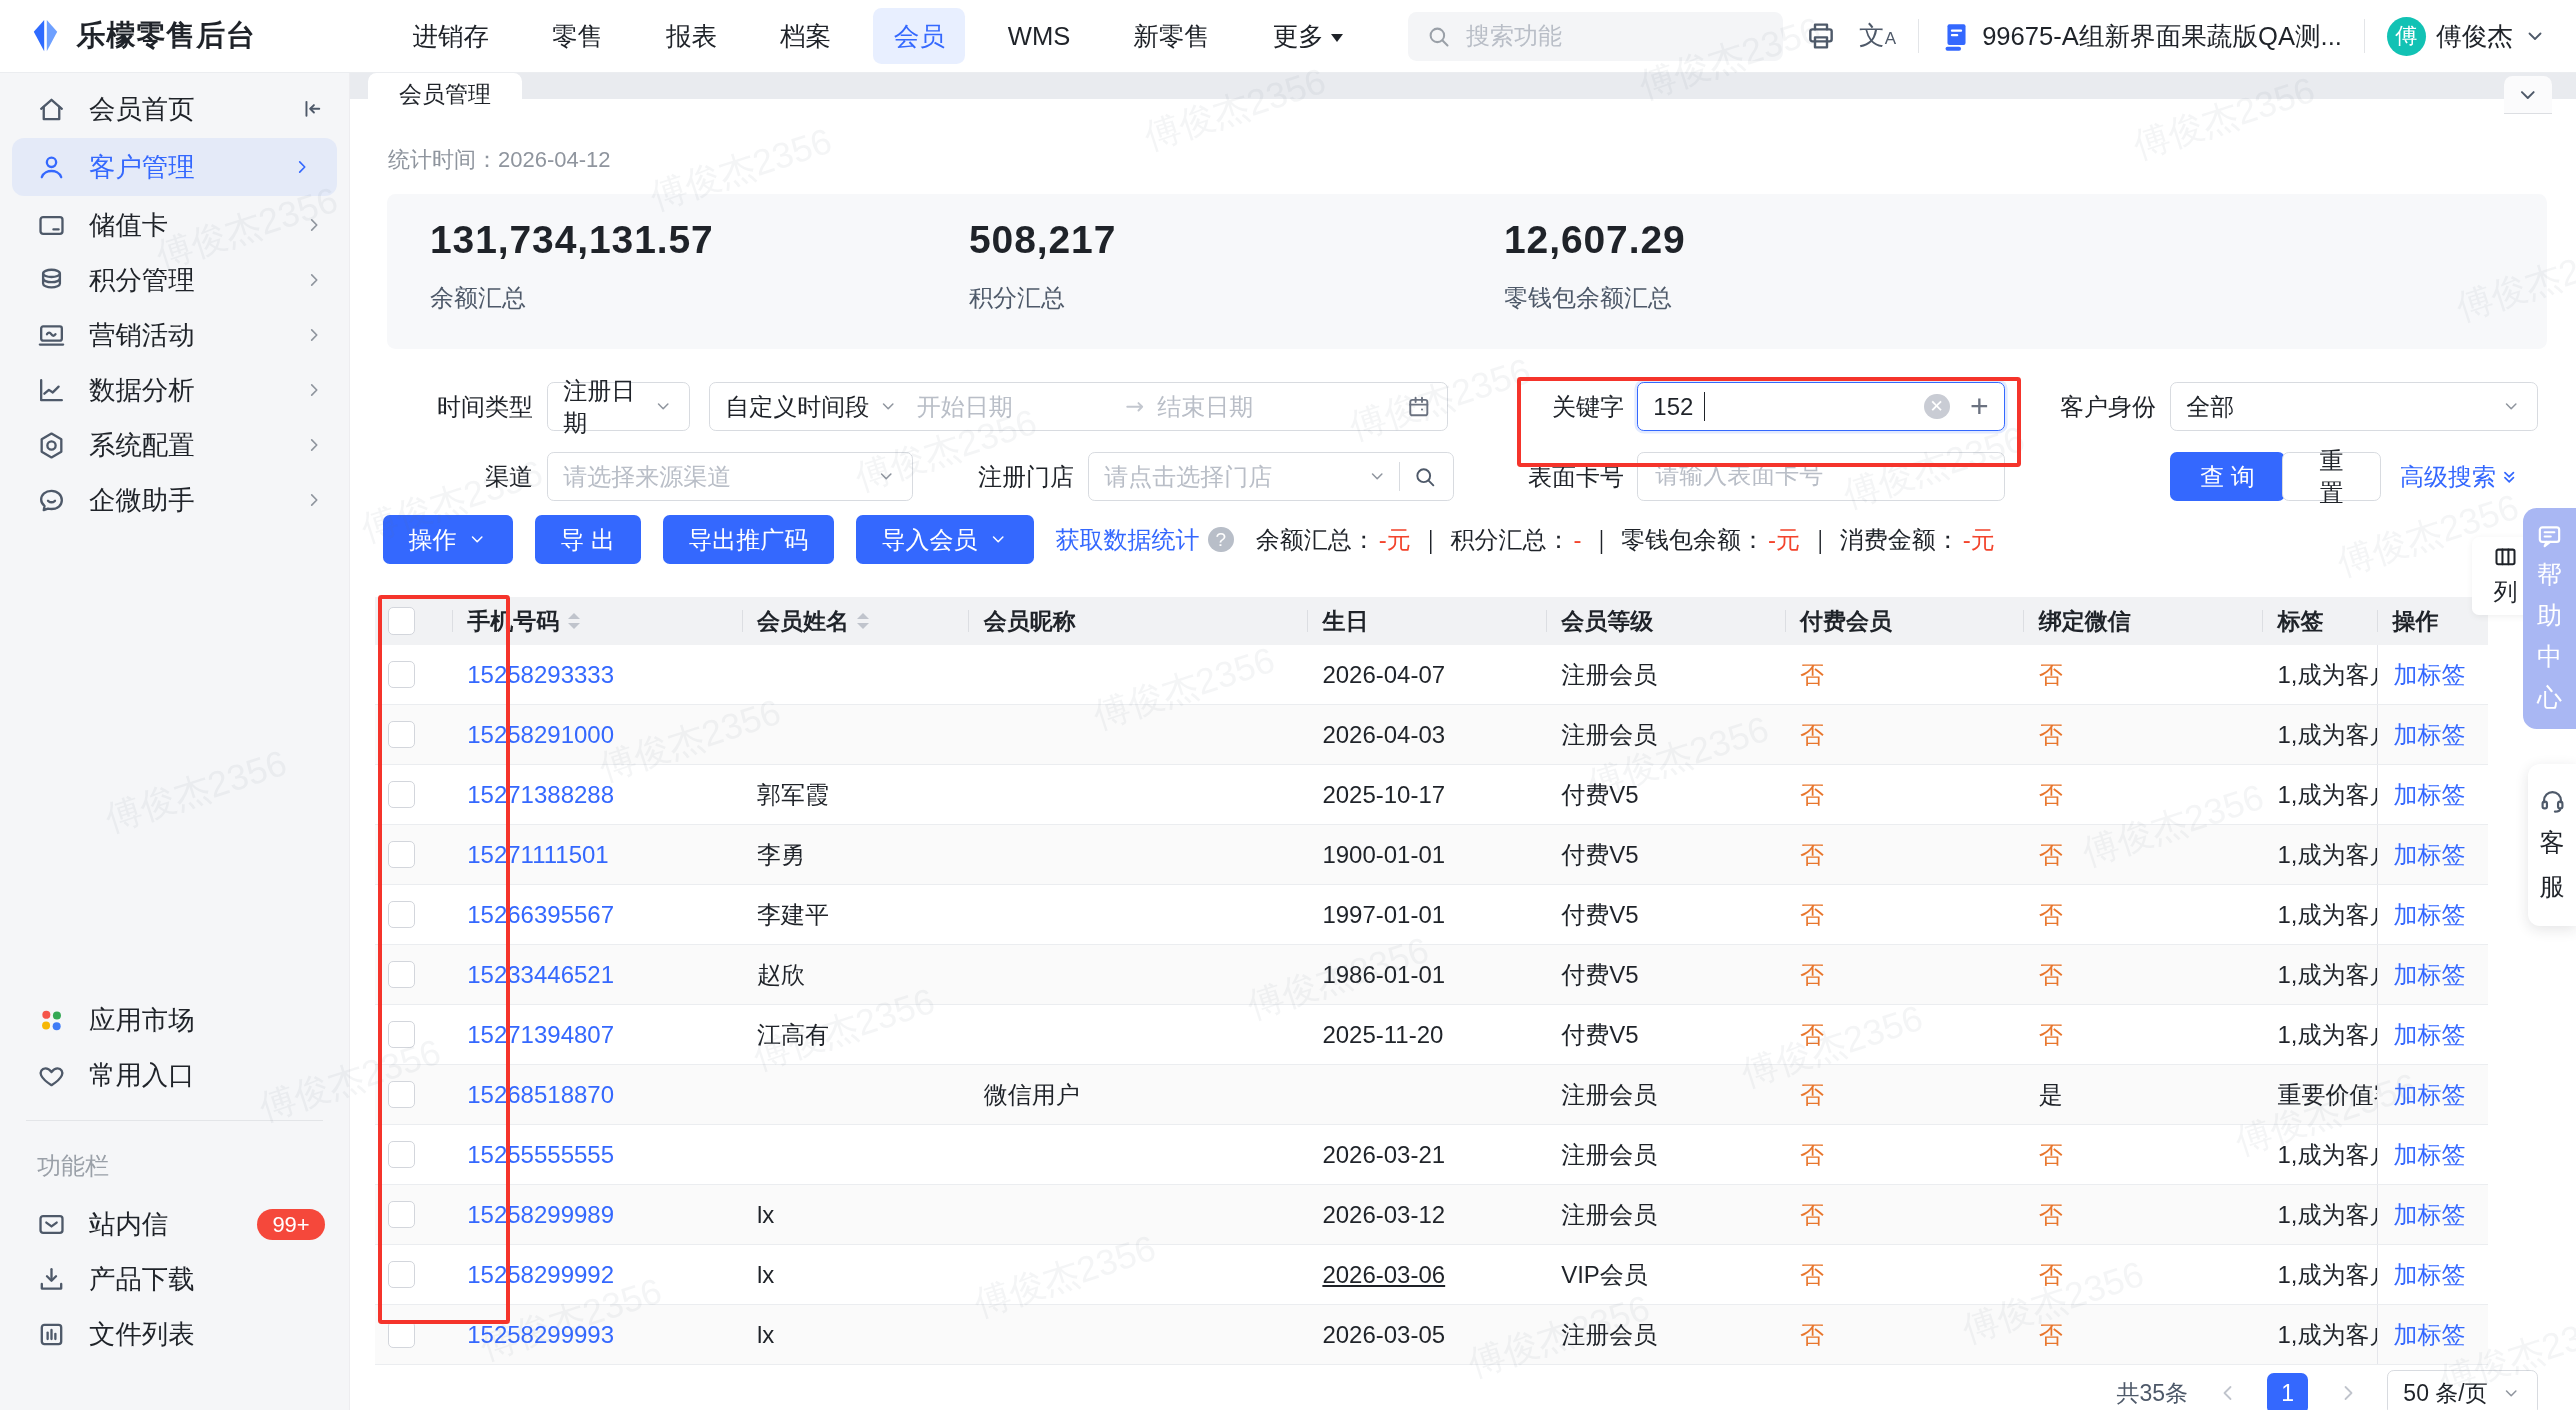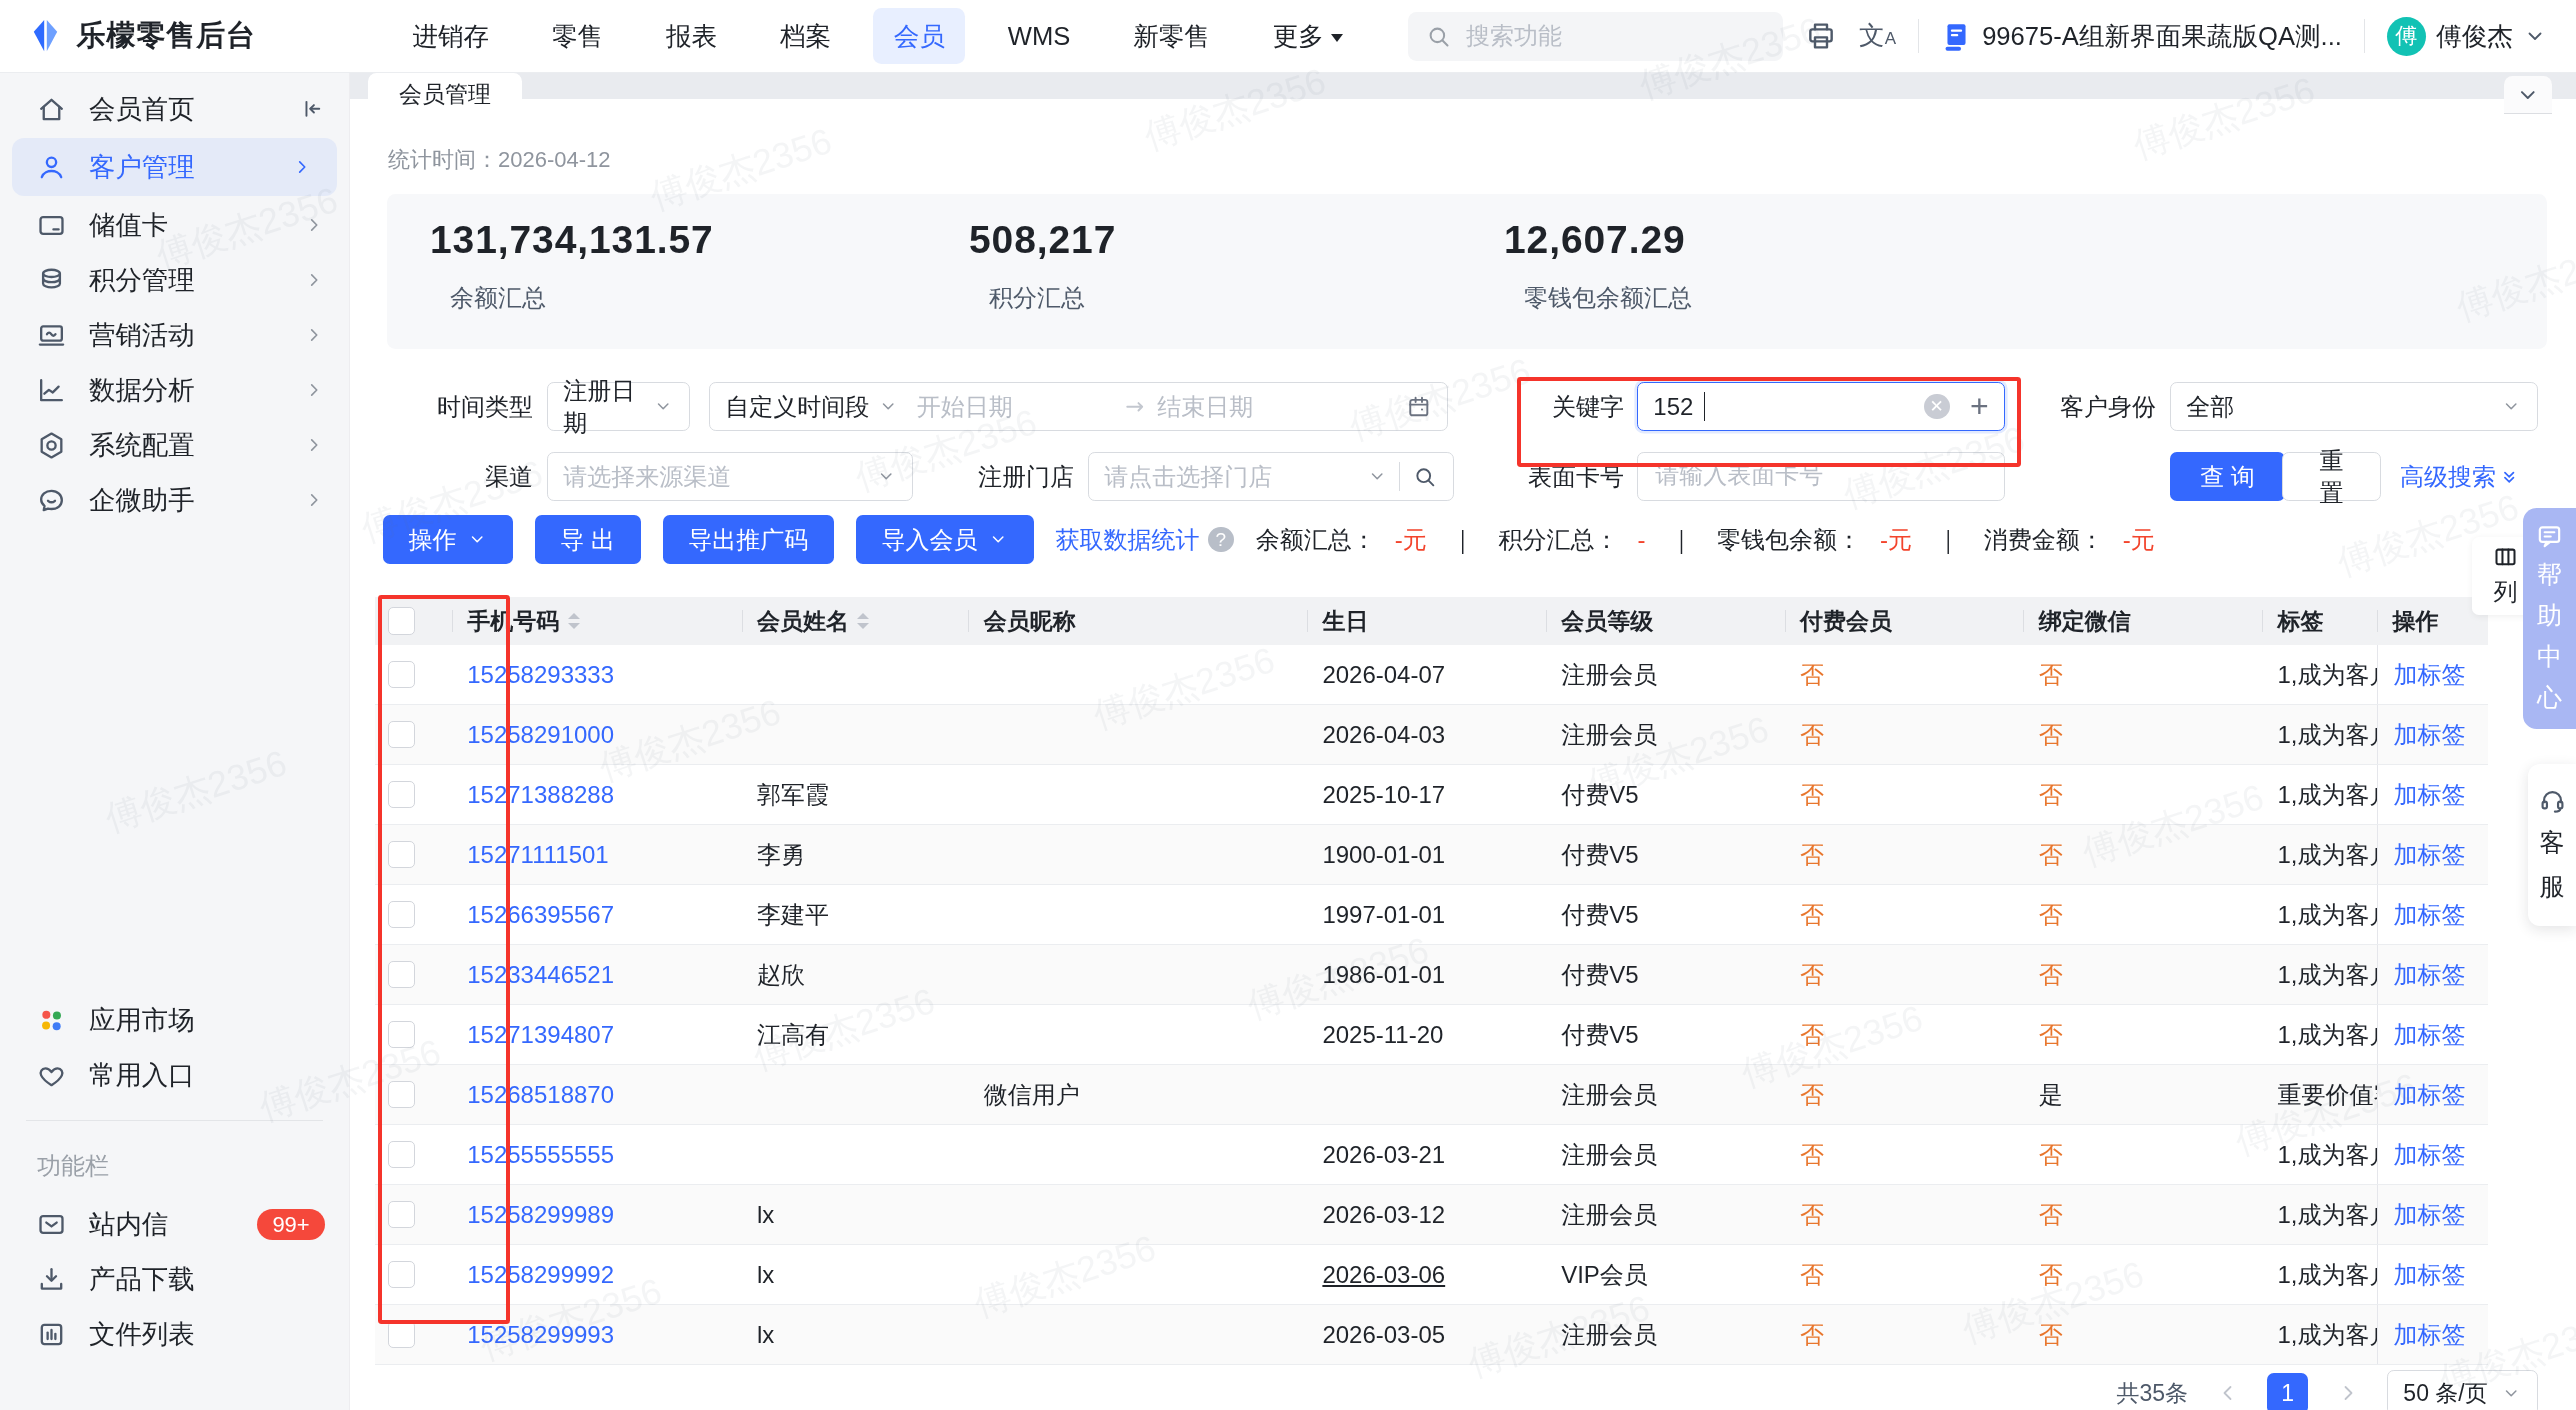--- a/index.html
+++ b/index.html
@@ -45,38 +45,38 @@
   .main{position:absolute;left:350px;top:73px;right:0;bottom:0;}
   .tabstrip{position:absolute;left:0;top:0;right:0;height:26px;background:#e9ebef;}
   .tab-active{position:absolute;left:18px;top:0;height:43px;background:#fff;border-radius:8.5px 8.5px 0 0;display:flex;align-items:center;padding:0 31px;font-size:23px;color:#1f2329;}
   .tab-collapse{position:absolute;right:24px;top:3.4px;width:48px;height:37px;background:#fbfbfc;border-radius:8.5px 8.5px 0 0;display:flex;align-items:center;justify-content:center;box-shadow:0 0.9px 0 #dcdee2;}
   .content{position:absolute;left:0;top:43px;right:0;bottom:0;background:#fff;}
 
   .stat-time{position:absolute;left:38px;top:29px;font-size:22px;color:#8f959e;}
   .summary{position:absolute;left:37px;top:78px;width:2160px;height:155px;background:#f7f8fa;border-radius:8.5px;}
   .sum-item{position:absolute;top:24px;}
   .sum-val{font-size:39px;font-weight:bold;color:#1f2329;letter-spacing:0.9px;}
-  .sum-lbl{font-size:24px;color:#4e5969;margin-top:20.4px;margin-left:20px;}
+  .sum-lbl{font-size:24px;color:#4e5969;margin-top:20.4px;}
 
   .flabel{position:absolute;font-size:24px;color:#1f2329;text-align:right;line-height:49px;white-space:nowrap;}
   .fctl{position:absolute;height:49px;border:1.7px solid #d8dbe0;border-radius:6.8px;background:#fff;display:flex;align-items:center;box-sizing:border-box;padding:0 15.3px;font-size:24px;color:#1f2329;gap:8.5px;}
   .fctl .ph{color:#b9bec7;}
   .fctl .grow{flex:1;}
   .fctl input{border:none;outline:none;font-size:24px;color:#b91c1c;width:100%;background:transparent;font-family:Liberation Mono, monospace;}
   .fctl input::placeholder{color:#b9bec7;}
   .kw-input{border-color:#3468fe;box-shadow:0 0 0 2.6px #e2eaff;}
   .caret-bar{width:1.7px;height:29px;background:#1f2329;margin-left:1.7px;}
   .clear-x{width:25.6px;height:25.6px;border-radius:50%;background:#c9ccd4;color:#fff;font-size:17px;display:flex;align-items:center;justify-content:center;line-height:1;}
   .plus{font-size:32px;color:#6b7280;font-weight:300;margin-left:12px;}
   .btn{height:49px;border-radius:6.8px;display:inline-flex;align-items:center;justify-content:center;font-size:24px;cursor:pointer;box-sizing:border-box;}
   .btn-blue{background:#3468fe;color:#fff;padding:0 25.6px;gap:10.2px;}
   .btn-plain{background:#fff;color:#1f2329;border:1.7px solid #d8dbe0;padding:0 41px;}
   .link{color:#3468fe;cursor:pointer;}
   .qmark{width:25.6px;height:25.6px;border-radius:50%;background:#b8bec8;color:#fff;font-size:19px;display:inline-flex;align-items:center;justify-content:center;margin-left:8.5px;}
-  .inline-stats{font-size:24px;color:#1f2329;display:flex;align-items:center;gap:19px;white-space:nowrap;justify-content:space-between;}
+  .inline-stats{font-size:24px;color:#1f2329;display:flex;align-items:center;gap:3px;white-space:nowrap;justify-content:space-between;}
   .neg{color:#f3442c;}
   .sep{color:#1f2329;padding:0 5.1px;}
 
   
   .table{position:absolute;left:25px;top:481px;width:2113px;}
   .thead{display:flex;background:#f1f2f4;height:48px;align-items:center;}
   .th{font-size:23px;font-weight:bold;color:#1f2329;display:flex;align-items:center;gap:8.5px;padding-left:15.3px;box-sizing:border-box;position:relative;height:48px;align-items:center;}
   .th:not(:first-child)::before{content:"";position:absolute;left:0;top:12.8px;height:22px;width:0.9px;background:#dcdee2;}
   .sorter{display:flex;flex-direction:column;gap:3.4px;}
   .tri-up{width:0;height:0;border-left:6px solid transparent;border-right:6px solid transparent;border-bottom:6.8px solid #c0c4cc;}

